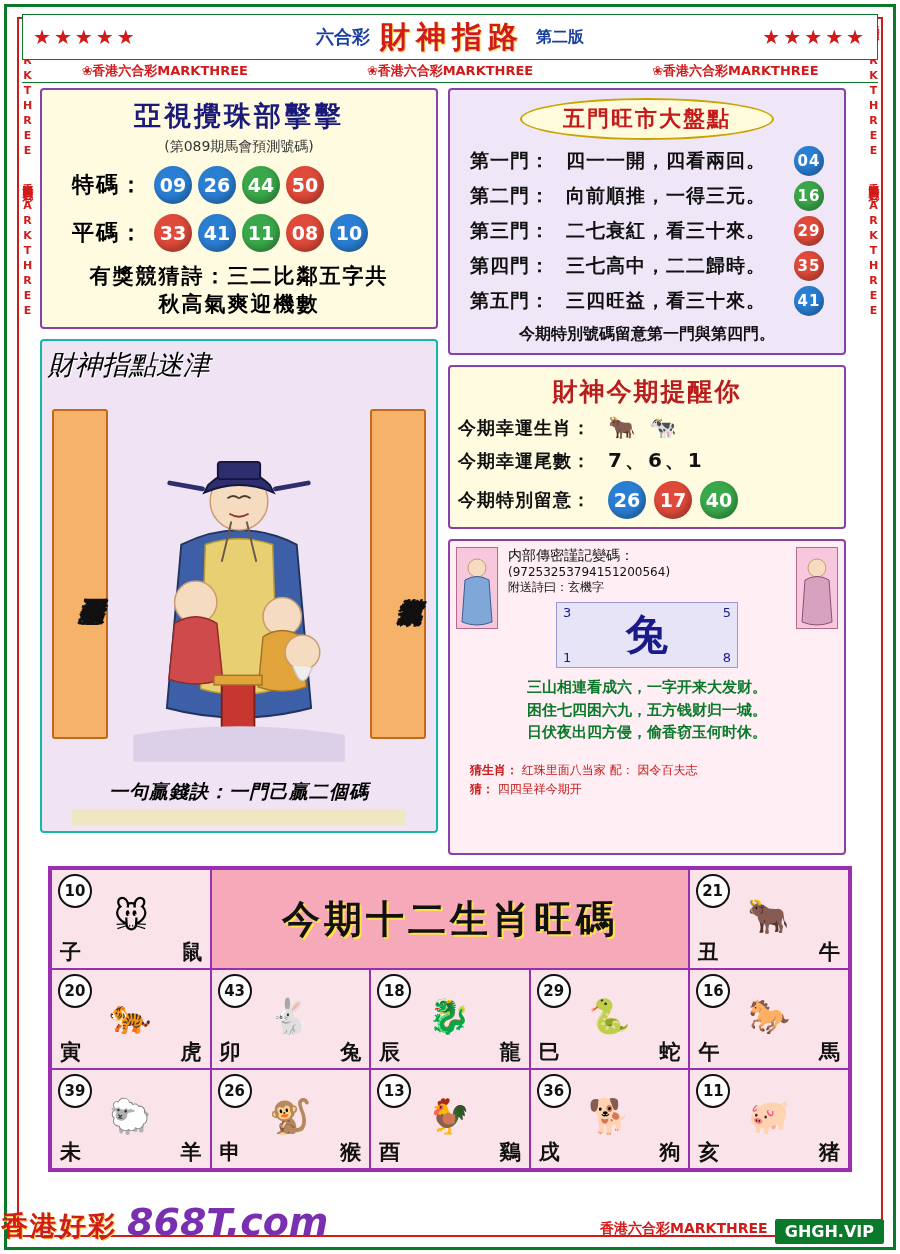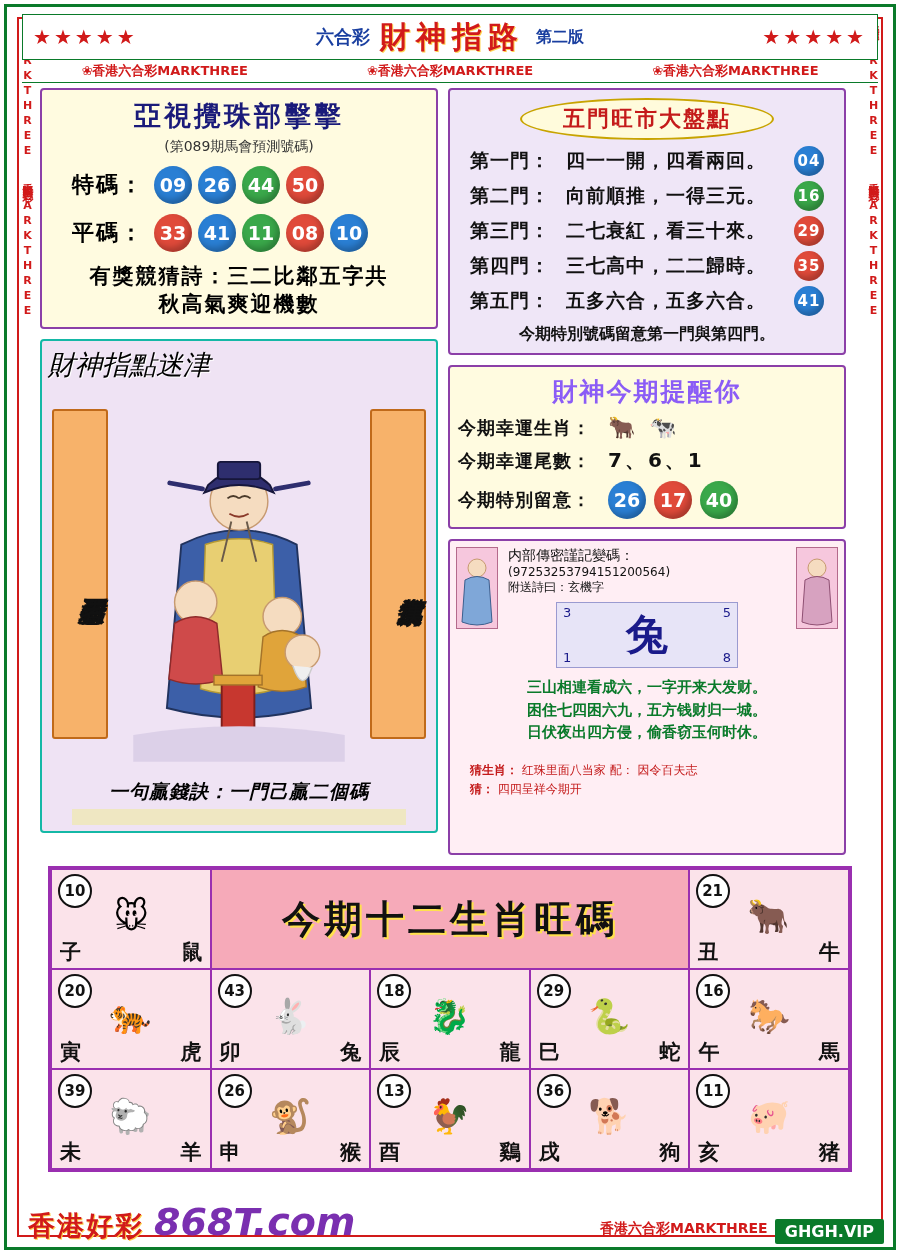--- a/index.html
+++ b/index.html
@@ -72,21 +72,21 @@
     background:#fffbdc;display:flex;align-items:center;justify-content:center;
     font-size:22px;font-weight:bold;color:#c41a1a;letter-spacing:2px;}
   .gate{display:flex;align-items:center;margin:5px 12px;font-size:19px;color:#111;font-weight:bold;letter-spacing:1px;}
   .gate .g-name{width:96px;}
   .gate .g-text{flex:1;}
   .gate .ball{width:30px;height:30px;font-size:15px;margin-right:0;}
   .gate-note{text-align:center;font-size:16px;margin-top:8px;color:#111;font-weight:bold;}
 
   
   .boxr2{margin-top:10px;border:2px solid #8b3fa8;background:#fffbe0;border-radius:4px;padding:8px;box-sizing:border-box;}
-  .boxr2 .b-title{text-align:center;font-size:25px;font-weight:bold;color:#8b5cf6;letter-spacing:2px;}
+  .boxr2 .b-title{text-align:center;font-size:25px;font-weight:bold;color:#b91c1c;letter-spacing:2px;}
   .rrow{display:flex;align-items:center;margin-top:7px;font-size:18px;font-weight:bold;color:#111;}
   .rrow .rlbl{width:150px;letter-spacing:1px;}
   .zodiac-pics{display:flex;gap:14px;}
   .zi{font-size:22px;}
   .tails{font-size:20px;letter-spacing:3px;}
 
   
   .boxr3{margin-top:10px;border:2px solid #8b3fa8;background:#ffeef4;border-radius:4px;padding:6px;box-sizing:border-box;position:relative;height:316px;}
   .door{position:absolute;top:6px;width:40px;height:80px;background:#f6c7dd;border:1px solid #b46a8c;}
   .door.l{left:6px;}
@@ -109,21 +109,21 @@
   .zcell{flex:1;border:1px solid #9a2fb0;height:100px;position:relative;background:#fbe3ea;box-sizing:border-box;}
   .zcell .num{position:absolute;left:6px;top:4px;width:30px;height:30px;border-radius:50%;background:#fff;border:2px solid #111;
     display:flex;align-items:center;justify-content:center;font-size:15px;font-weight:bold;color:#111;}
   .zcell .stem{position:absolute;left:8px;bottom:2px;font-size:21px;font-weight:bold;color:#111;}
   .zcell .animal{position:absolute;right:8px;bottom:2px;font-size:21px;font-weight:bold;color:#111;}
   .zcell .pic{position:absolute;left:0;right:0;top:16px;bottom:22px;display:flex;align-items:center;justify-content:center;font-size:34px;}
   .banner{flex:3;border:1px solid #9a2fb0;height:100px;display:flex;align-items:center;justify-content:center;background:#f6aab9;box-sizing:border-box;}
   .banner span{font-size:38px;font-weight:bold;color:#111;letter-spacing:4px;text-shadow:2px 2px 0 #ffe14d;}
 
   
-  .footer-left{position:absolute;left:28px;bottom:10px;display:flex;align-items:baseline;gap:10px;}
+  .footer-left{position:absolute;left:1px;bottom:10px;display:flex;align-items:baseline;gap:10px;}
   .fl1{font-size:27px;font-weight:bold;color:#d11a1a;letter-spacing:2px;text-shadow:1px 1px 0 #ffd24d;}
   .fl2{font-size:38px;font-weight:bold;color:#7a2fb0;font-style:italic;}
   .footer-mid{position:absolute;left:600px;bottom:16px;font-size:14px;color:#d11a1a;font-weight:bold;}
   .footer-badge{position:absolute;right:16px;bottom:10px;background:#0a7a2a;color:#fff;font-size:16px;font-weight:bold;padding:3px 10px;border-radius:2px;}
 </style>
 </head>
 <body>
 
 <div class="page">
   <div class="frame-outer">
@@ -240,21 +240,21 @@
         <div class="g-text">二七衰紅，看三十來。</div>
         <div class="ball red">29</div>
       </div>
       <div class="gate">
         <div class="g-name">第四門：</div>
         <div class="g-text">三七高中，二二歸時。</div>
         <div class="ball red">35</div>
       </div>
       <div class="gate">
         <div class="g-name">第五門：</div>
-        <div class="g-text">五多六合，五多六合。</div>
+        <div class="g-text">三四旺益，看三十來。</div>
         <div class="ball blue">41</div>
       </div>
 
       <div class="gate-note">今期特別號碼留意第一門與第四門。</div>
     </div>
 
     <div class="boxr2">
       <div class="b-title">財神今期提醒你</div>
 
       <div class="rrow">

